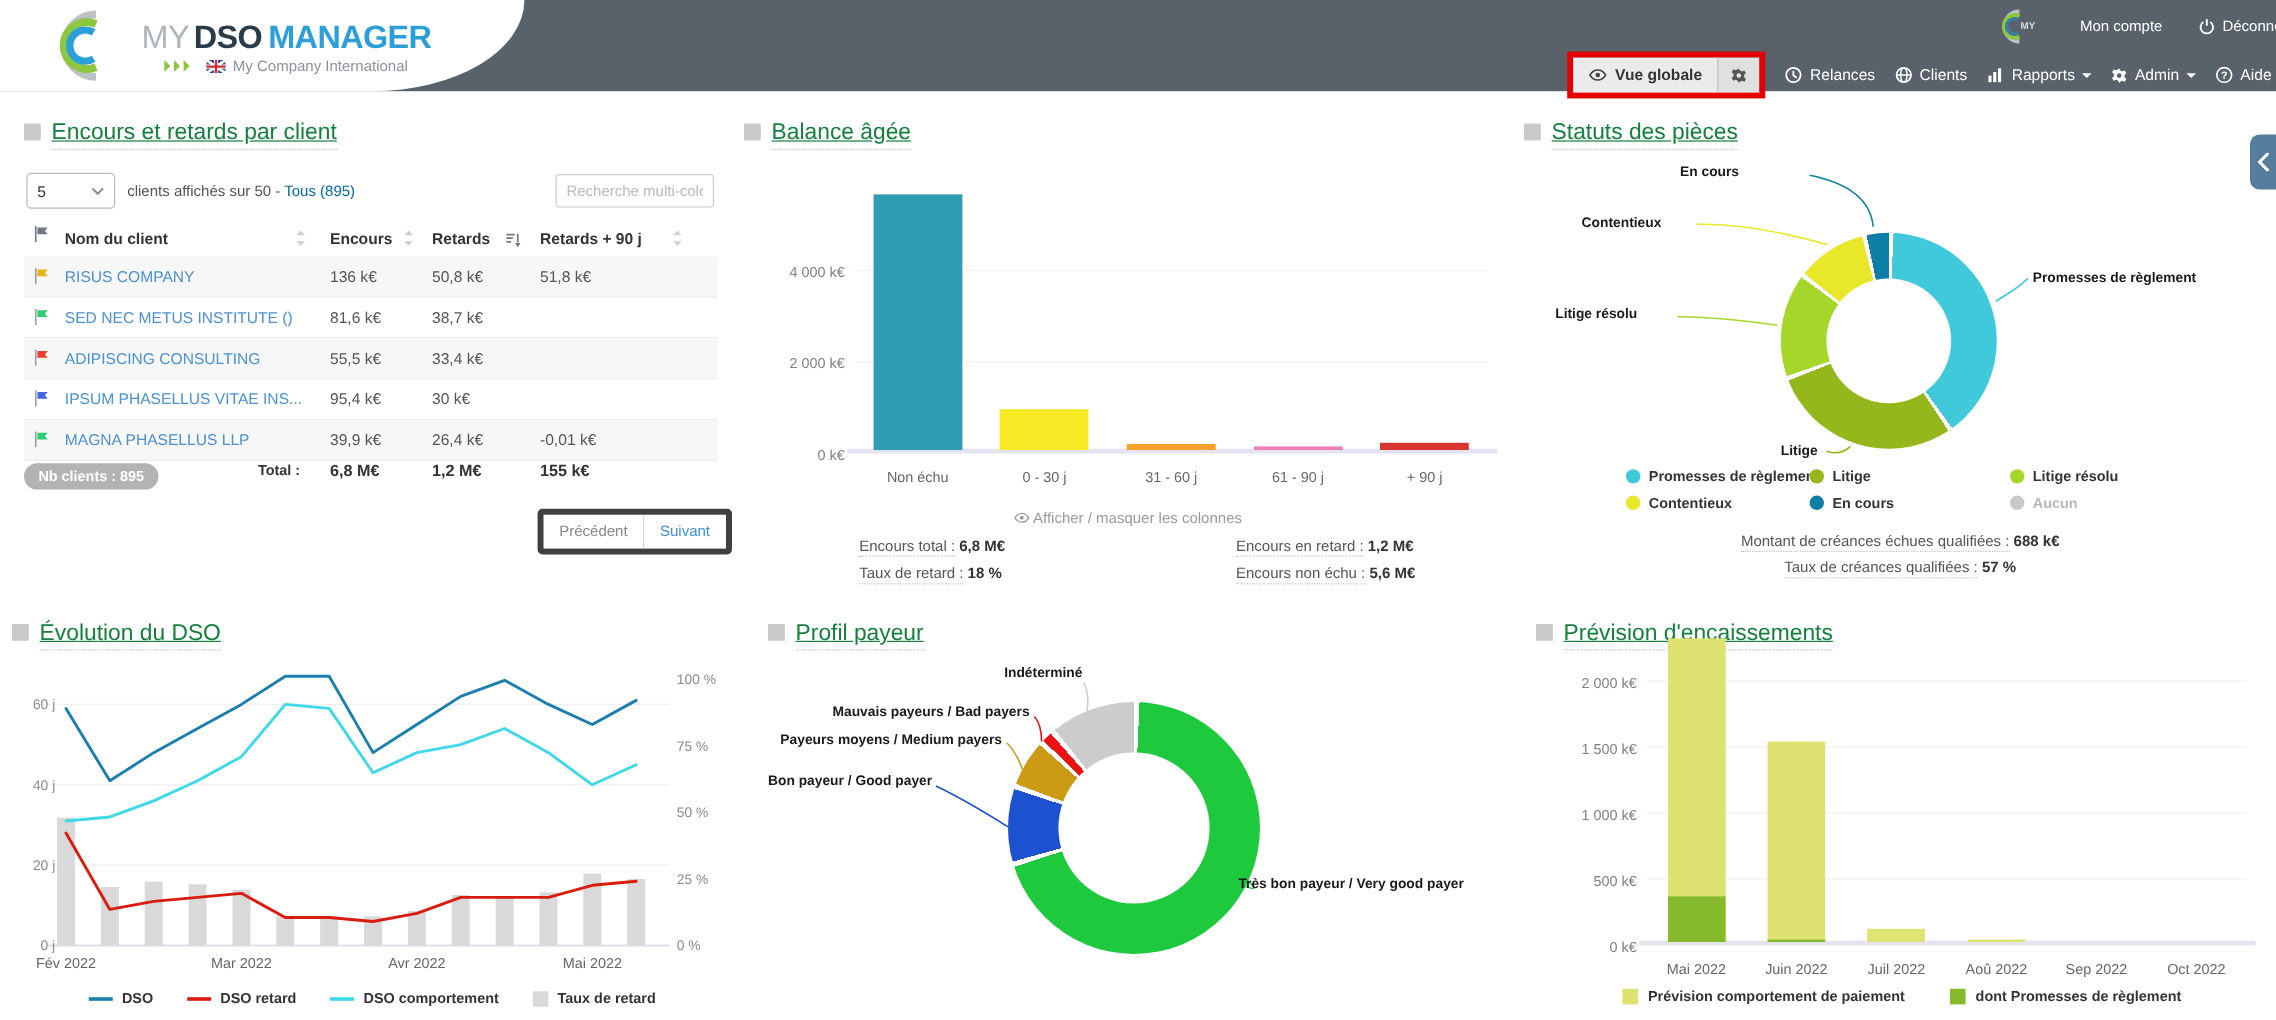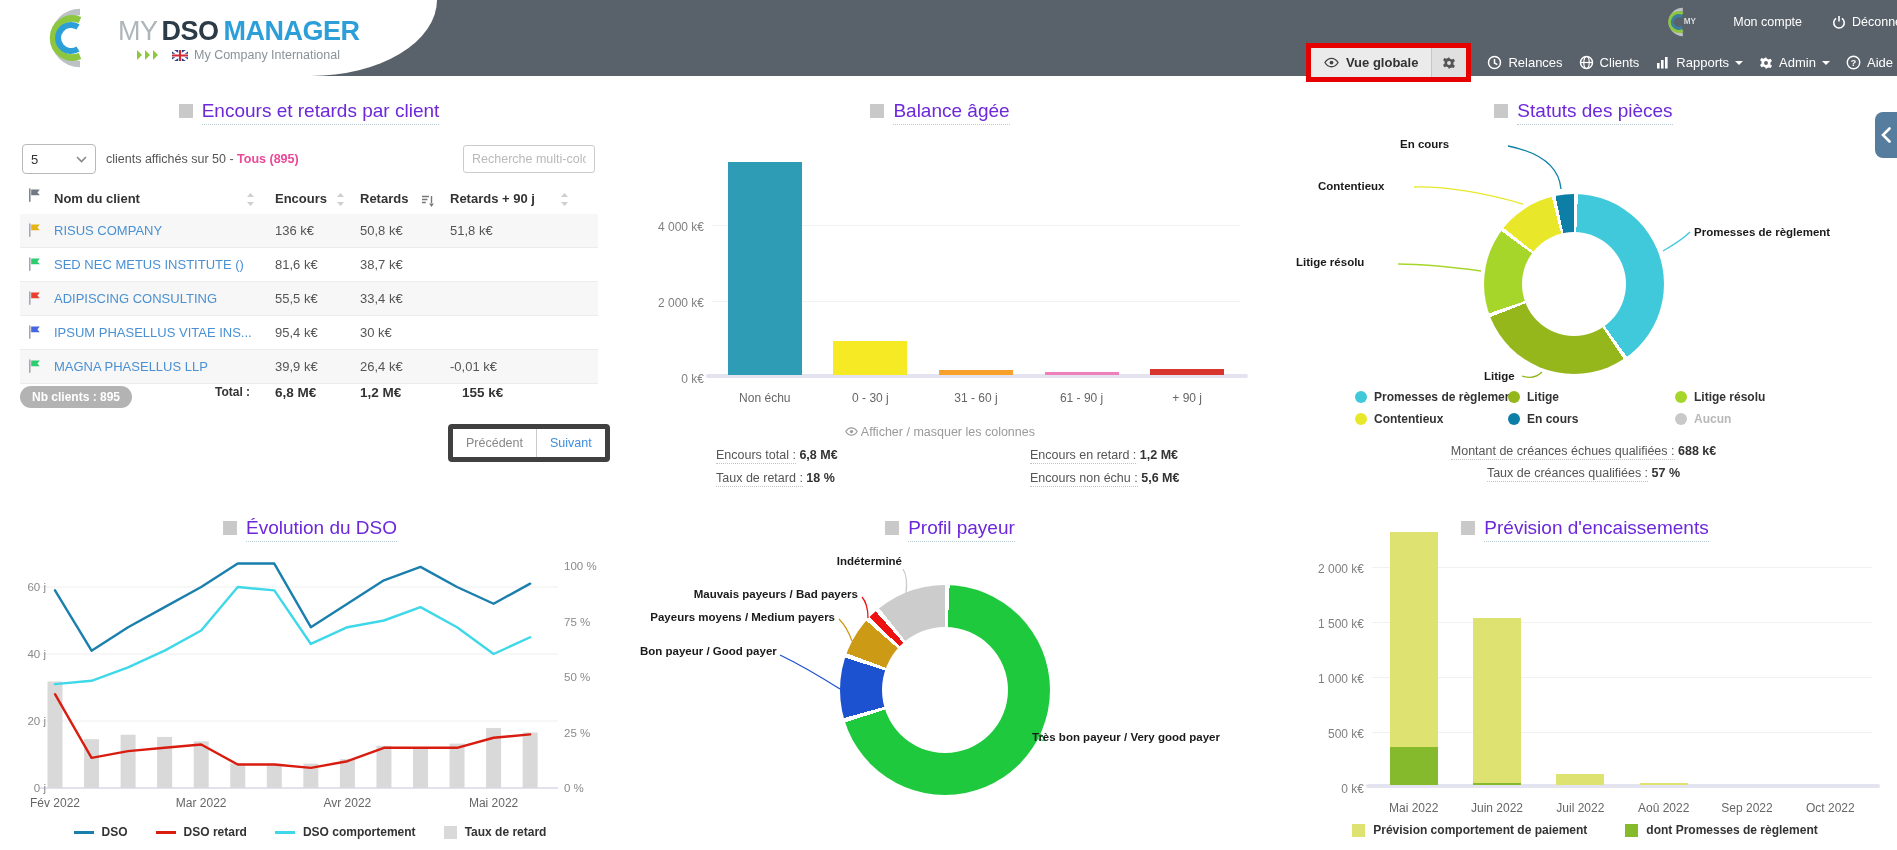--- a/index.html
+++ b/index.html
@@ -20,29 +20,29 @@
   .hdr-row2{display:flex;align-items:center;gap:16px;color:#fff;font-size:13px;}
   .hdr-item{display:flex;align-items:center;gap:6px;cursor:pointer;white-space:nowrap;}
   .redbox{display:inline-flex;border:5px solid #e60000;}
   .tab-active{display:flex;align-items:center;gap:7px;background:#ebebeb;color:#333;
               padding:7px 13px;font-weight:bold;}
   .gear-cell{display:flex;align-items:center;background:#e0e0e0;border-left:1px solid #c6c6c6;
              padding:7px 10px;color:#555;}
   .caret{width:0;height:0;border:4px solid transparent;border-top-color:#fff;margin-top:4px;}
   
   .panel{position:absolute;}
-  .ptitle{position:absolute;left:0;right:0;top:12px;text-align:center;font-size:19px;color:#6d28d9;}
+  .ptitle{position:absolute;left:0;right:0;top:12px;text-align:left;font-size:19px;color:#15803d;text-decoration:underline;}
   .ptitle .sq{display:inline-block;width:14px;height:14px;background:#c9c9c9;margin-right:9px;vertical-align:-1px;}
   .ptitle .t{border-bottom:1px dotted #b9cbd3;padding-bottom:3px;}
   
   .selectbox{position:absolute;left:2px;top:56px;width:74px;height:30px;border:1px solid #b9b9b9;
              border-radius:4px;background:#fff;font-size:13px;color:#333;display:flex;
              align-items:center;justify-content:space-between;padding:0 8px;box-sizing:border-box;}
   .count-text{position:absolute;left:86px;top:64px;font-size:12.5px;color:#555;white-space:nowrap;}
-  .link{color:#ec4899;text-decoration:none;cursor:pointer;font-weight:bold;}
+  .link{color:#0369a1;text-decoration:none;cursor:pointer;}
   .search-input{position:absolute;left:443px;top:57px;width:132px;height:28px;border:1px solid #ccc;
                 border-radius:3px;font-size:12.5px;color:#555;padding:0 8px;box-sizing:border-box;
                 font-family:"Liberation Sans",sans-serif;}
   .search-input::placeholder{color:#b9b9b9;}
   .thead{position:absolute;left:0;top:96px;width:578px;height:30px;border-bottom:1px solid #e0e0e0;}
   .hcell{position:absolute;top:0;line-height:30px;font-size:13px;font-weight:bold;color:#333;}
   .sorticon{position:absolute;top:8px;}
   #enc-rows{position:absolute;left:0;top:126px;width:578px;}
   .trow{position:relative;height:33px;border-bottom:1px solid #ececec;}
   .trow.alt{background:#f7f7f7;}
@@ -305,21 +305,21 @@
           <div class="cell c-name">MAGNA PHASELLUS LLP</div>
           <div class="cell c-enc">39,9 k€</div>
           <div class="cell c-ret">26,4 k€</div>
           <div class="cell c-r90">-0,01 k€</div>
         </div>
       </div>
     <div class="badge">Nb clients : 895</div>
     <div class="total-label">Total :</div>
     <div class="totv" style="left:255px;">6,8 M€</div>
     <div class="totv" style="left:340px;">1,2 M€</div>
-    <div class="totv" style="left:442px;">155 k€</div>
+    <div class="totv" style="left:430px;">155 k€</div>
     <div class="pager">
       <div class="pagebtn prev">Précédent</div>
       <div class="pagebtn next">Suivant</div>
     </div>
   </div>
 
   <div class="panel" style="left:620px;top:88px;width:640px;height:400px;">
     <div class="ptitle">
       <span class="sq"></span><span class="t">Balance âgée</span>
     </div>

